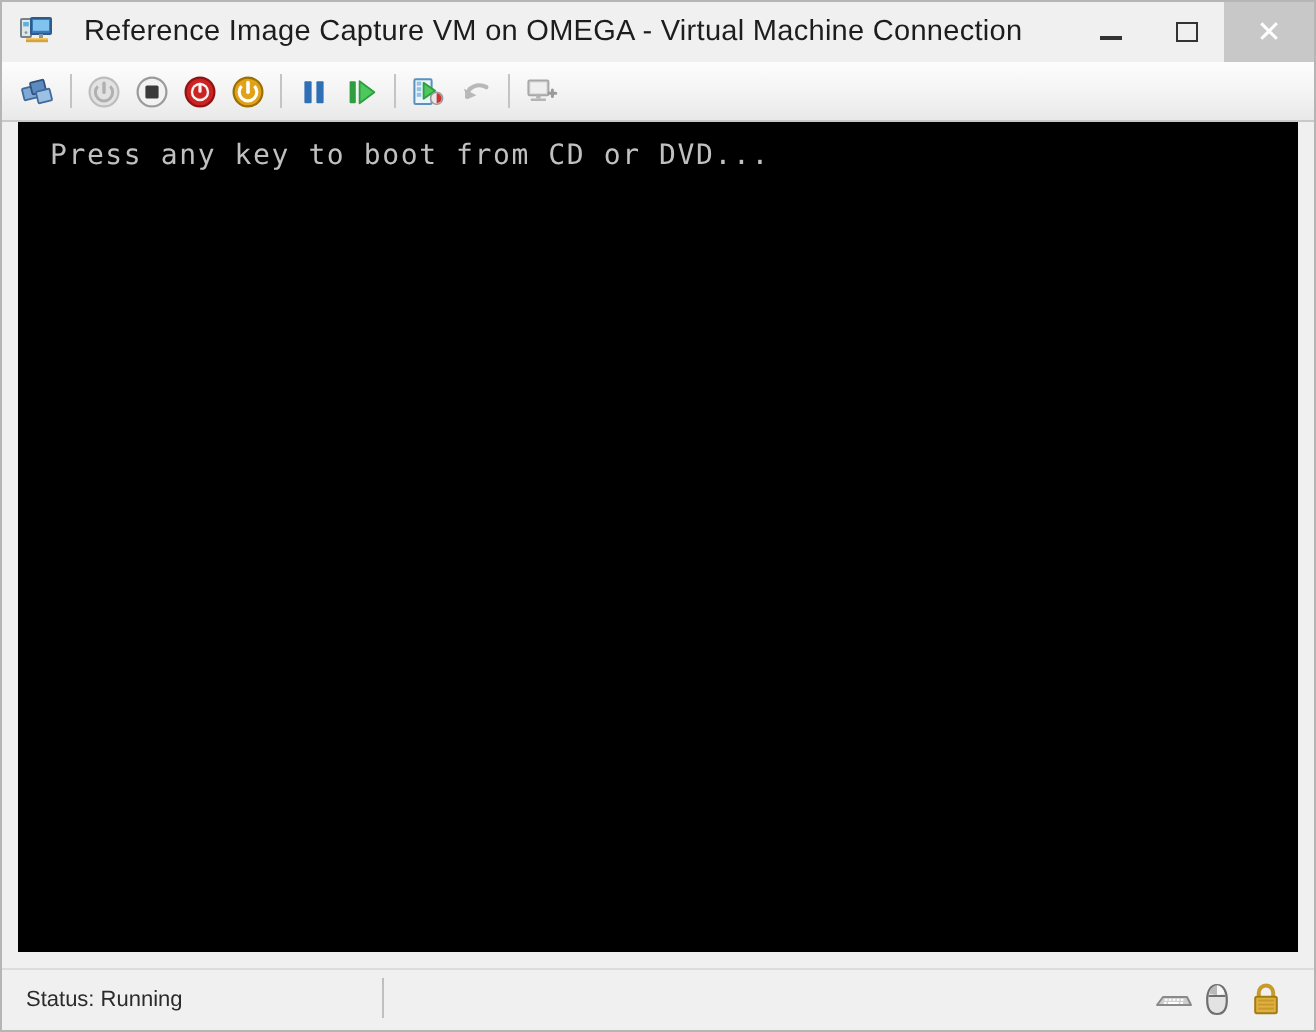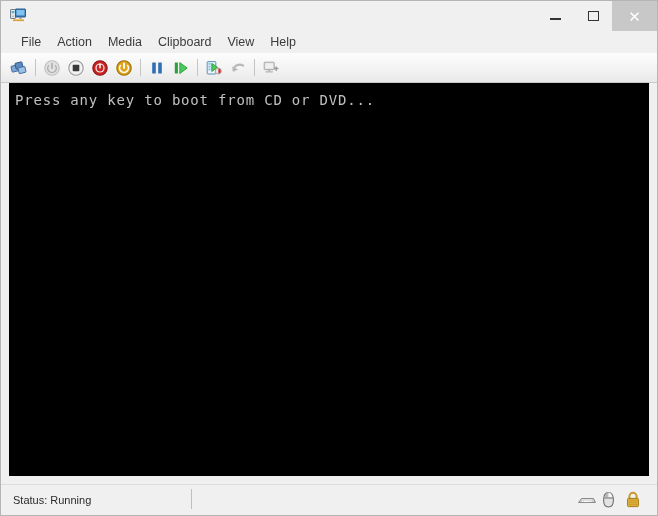--- a/index.html
+++ b/index.html
@@ -149,21 +149,21 @@
     display: flex;
   }
   .console {
     flex: 1 1 auto;
     background: #000000;
     position: relative;
     overflow: hidden;
   }
   .console-line {
     position: absolute;
-    left: 6px;
+    left: 16px;
     top: 9px;
     color: #c0c0c0;
     font-family: "DejaVu Sans Mono", "Liberation Mono", monospace;
     font-size: 14px;
     letter-spacing: 0.8px;
     white-space: pre;
   }
 
   
   .statusbar {
@@ -214,41 +214,34 @@
         <rect x="0.5" y="1.5" width="5" height="9" rx="0.5" fill="#dfe6ea" stroke="#76828c" stroke-width="1"></rect>
         <rect x="1.6" y="3" width="2.8" height="2.2" fill="#5fb0d8"></rect>
         <circle cx="3" cy="8.3" r="0.7" fill="#8a959c"></circle>
         <rect x="5.5" y="1" width="10" height="8" rx="0.5" fill="#3a79b5" stroke="#2d5c8c" stroke-width="1"></rect>
         <rect x="6.5" y="2" width="8" height="5.4" fill="#7fc3ee"></rect>
         <rect x="9.5" y="9" width="2" height="2" fill="#8a959c"></rect>
         <rect x="3" y="11.5" width="11" height="1.6" fill="#d8a13a"></rect>
         <rect x="3" y="11" width="11" height="0.8" fill="#f0c76a"></rect>
       </svg>
     </div>
+    <div class="title-text">Reference Image Capture VM on OMEGA - Virtual Machine Connection</div>
     <div class="win-controls">
       <div class="win-btn">
         <div class="glyph-min"></div>
       </div>
       <div class="win-btn">
         <div class="glyph-max"></div>
       </div>
       <div class="win-btn close">
         <span class="glyph-close">✕</span>
       </div>
     </div>
   </div>
 
-  <div class="menubar">
-    <div class="menu-item">File</div>
-    <div class="menu-item">Action</div>
-    <div class="menu-item">Media</div>
-    <div class="menu-item">Clipboard</div>
-    <div class="menu-item">View</div>
-    <div class="menu-item">Help</div>
-  </div>
 
   <div class="toolbar">
 
     <div class="tb-btn">
       <span class="ico">
         <svg width="18" height="18" viewBox="0 0 18 18">
           <rect x="1.5" y="6.5" width="7" height="6" rx="0.6" fill="#7fa8d4" stroke="#3f6a9c" stroke-width="0.9" transform="rotate(-14 5 9.5)"></rect>
           <rect x="5.5" y="3.5" width="7" height="6" rx="0.6" fill="#5b8bc0" stroke="#31537e" stroke-width="0.9" transform="rotate(-14 9 6.5)"></rect>
           <rect x="8.5" y="8" width="7" height="6" rx="0.6" fill="#9cc0e2" stroke="#3f6a9c" stroke-width="0.9" transform="rotate(-14 12 11)"></rect>
         </svg>

